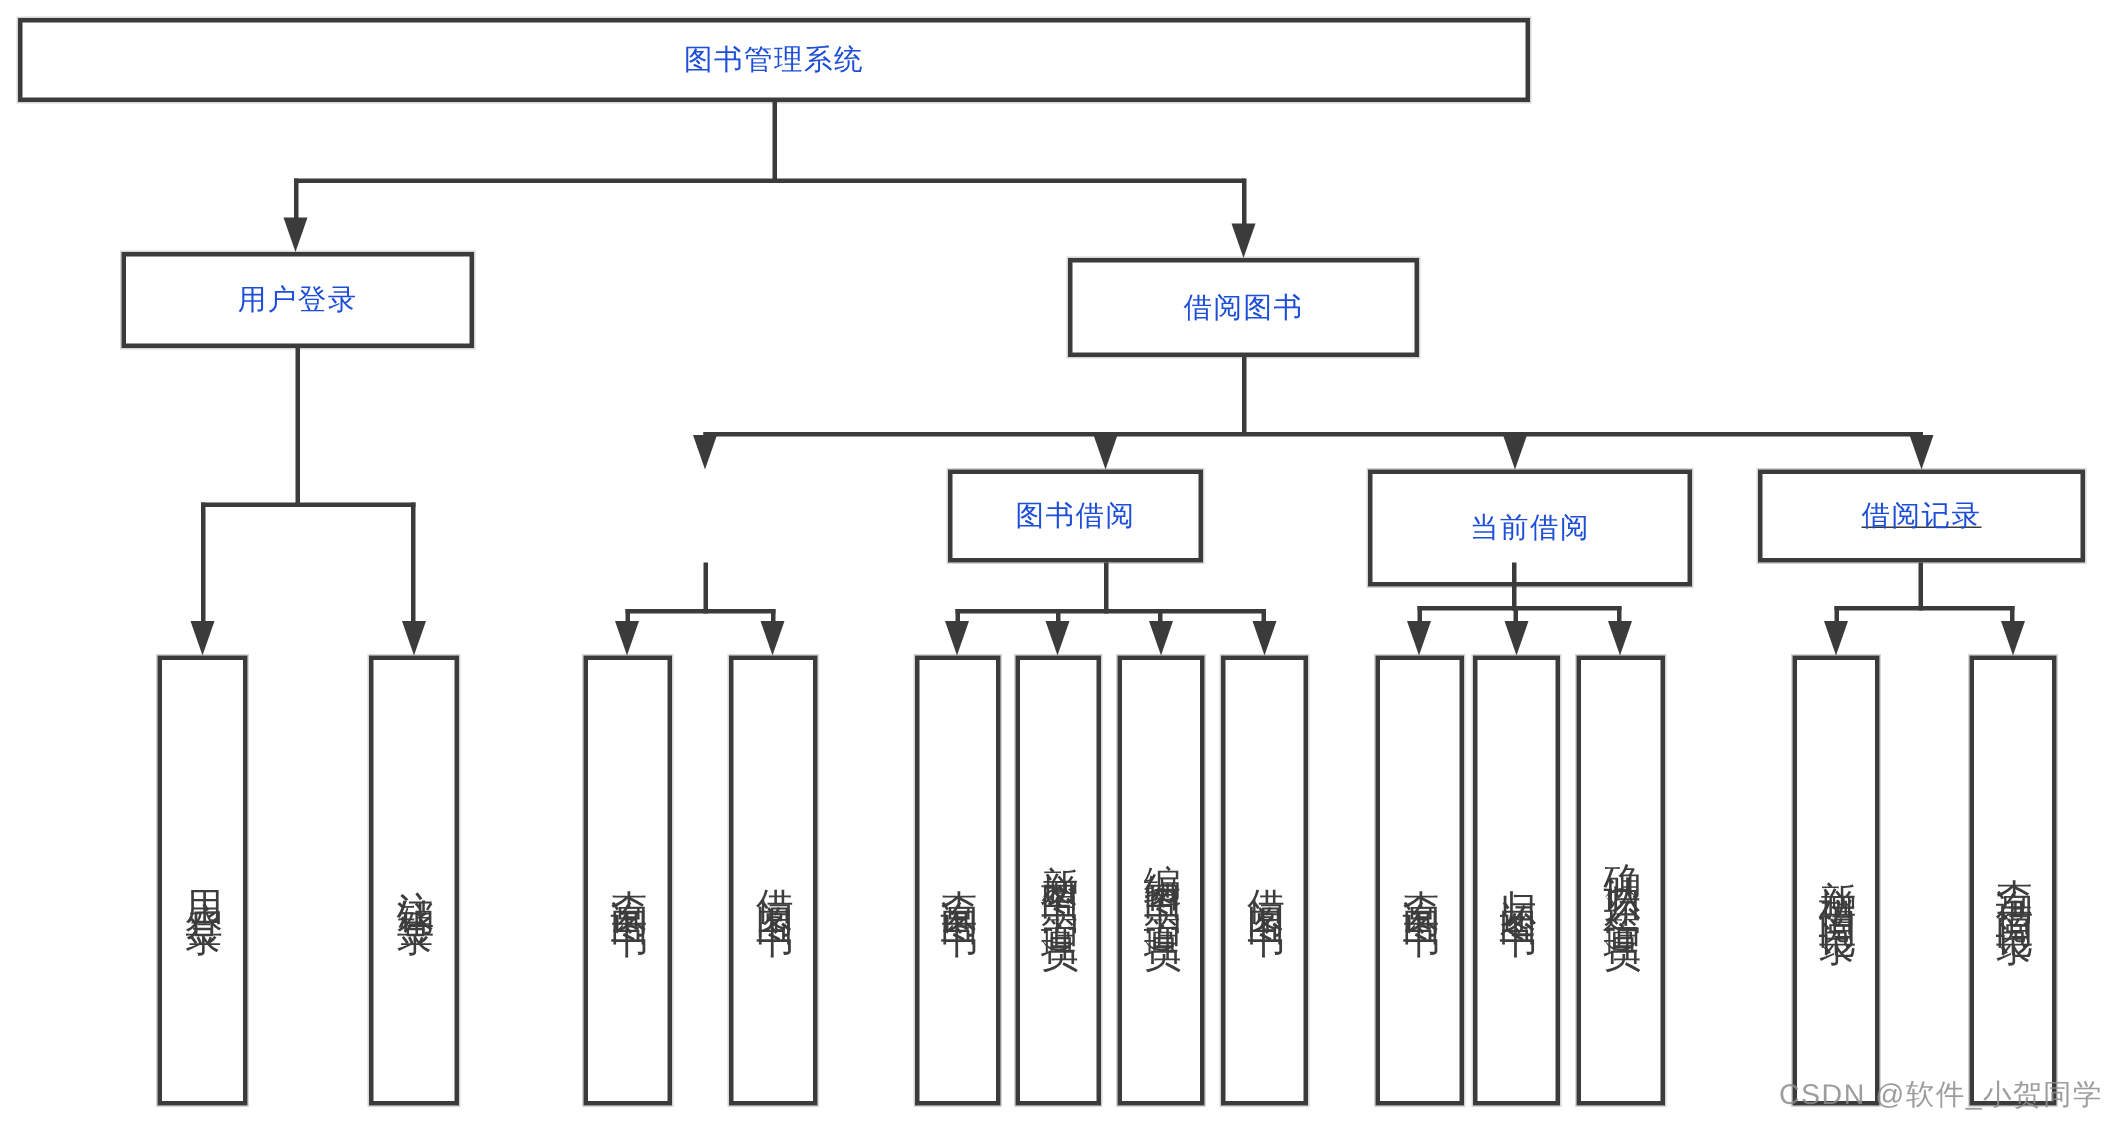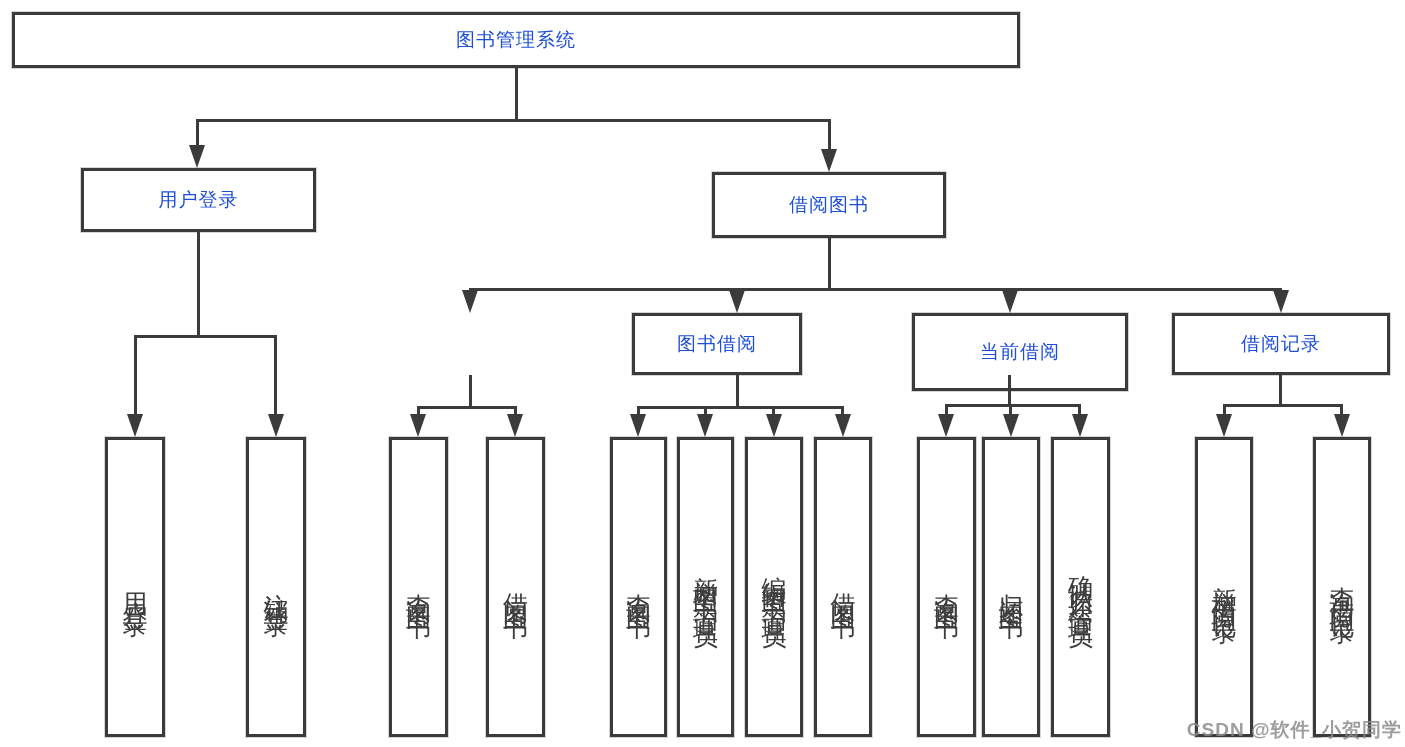--- a/index.html
+++ b/index.html
@@ -56,21 +56,20 @@
     border-top: 23px solid #3b3b3b;
   }
   .watermark {
     position: absolute;
     right: 3px;
     bottom: 4px;
     font-size: 19px;
     color: rgba(140, 140, 140, 0.85);
     letter-spacing: 1px;
     white-space: nowrap;
-    font-weight: bold;
   }
 </style>
 </head>
 <body>
 
 <div class="canvas">
 
   <div class="node" style="left:12px; top:12px; width:1008px; height:56px;">
     <span class="h-label">图书管理系统</span>
   </div>
@@ -85,21 +84,21 @@
 
 
   <div class="node" style="left:632px; top:313px; width:170px; height:62px;">
     <span class="h-label">图书借阅</span>
   </div>
 
   <div class="node" style="left:902px; top:313px; width:216px; height:78px;margin-left:10px;">
     <span class="h-label">当前借阅</span>
   </div>
 
-  <div class="node" style="left:1172px; top:313px; width:218px; height:62px;">
+  <div class="node" style="left:1172px; top:313px; width:218px; height:62px;text-decoration:underline;">
     <span class="h-label">借阅记录</span>
   </div>
 
   <div class="node" style="left:105px; top:437px; width:60px; height:300px;">
     <span class="v-label">用户登录</span>
   </div>
 
   <div class="node" style="left:246px; top:437px; width:60px; height:300px;">
     <span class="v-label">注销登录</span>
   </div>

